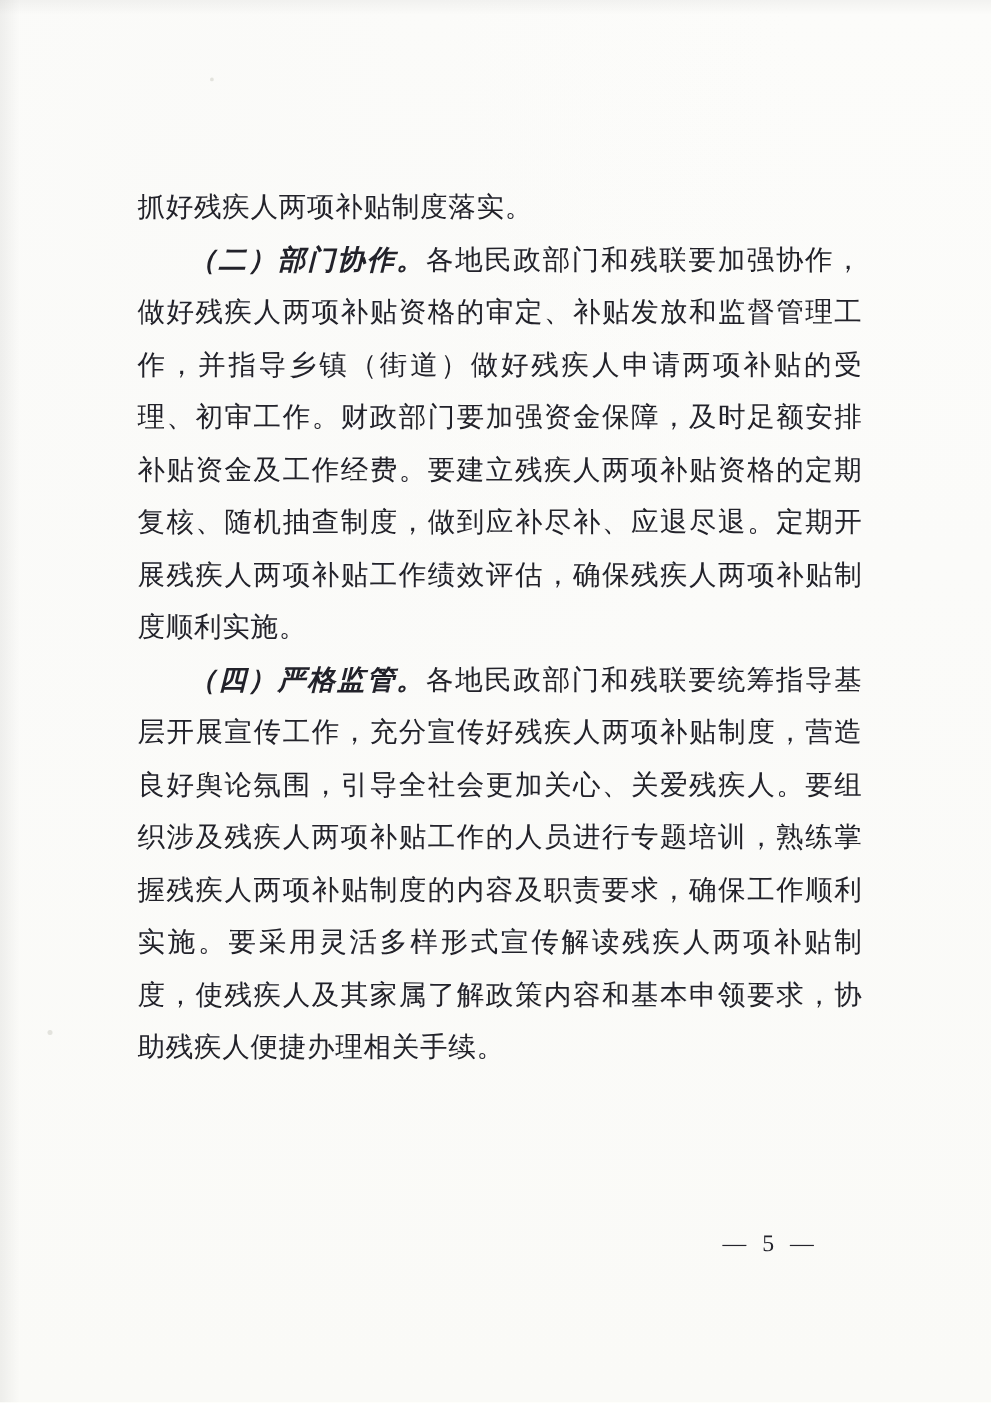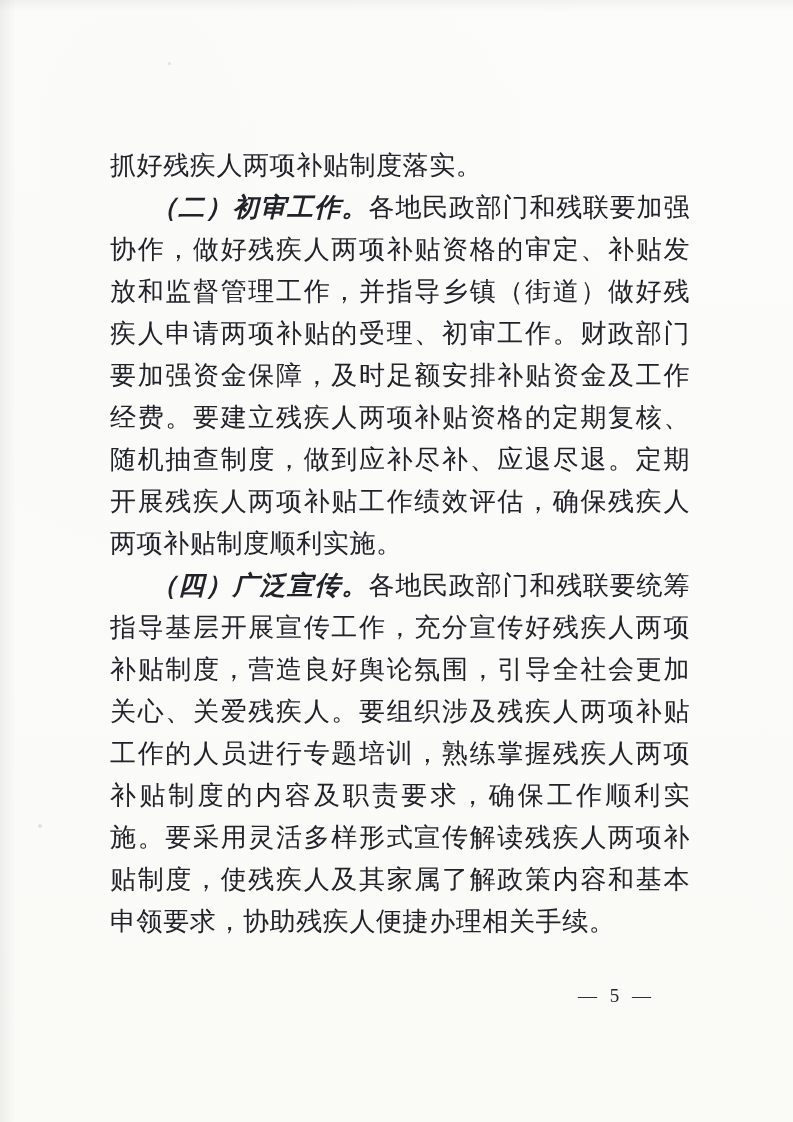--- a/index.html
+++ b/index.html
@@ -32,21 +32,21 @@
     pointer-events: none;
   }
   .content {
     position: absolute;
     left: 110px;
     top: 145px;
     width: 580px;
   }
   p {
     margin: 0;
-    font-size: 26px;
+    font-size: 22px;
     line-height: 42px;
     letter-spacing: 0.6px;
     text-align: justify;
     text-justify: inter-ideograph;
     color: #22222a;
   }
   p.indent {
     text-indent: 41px;
   }
   .heading-label {
@@ -102,26 +102,26 @@
   <div class="speck" style="left:38px; top:824px; width:4px; height:4px;"></div>
   <div class="speck" style="left:168px; top:62px; width:3px; height:3px;"></div>
 
   <div class="content">
 
     <p>
       <span>抓好残疾人两项补贴制度落实。</span>
     </p>
 
     <p class="indent">
-      <span class="heading-label">（二）初审工作。</span><span>各地民政部门和残联要加强协作，做好残疾人两项补贴资格的审定、补贴发放和监督管理工作，并指导乡镇（街道）做好残疾人申请两项补贴的受理、初审工作。财政部门要加强资金保障，及时足额安排补贴资金及工作经费。要建立残疾人两项补贴资格的定期复核、随机抽查制度，做到应补尽补、应退尽退。定期开展残疾人两项补贴工作绩效评估，确保残疾人两项补贴制度顺利实施。</span>
+      <span class="heading-label">（二）部门协作。</span><span>各地民政部门和残联要加强协作，做好残疾人两项补贴资格的审定、补贴发放和监督管理工作，并指导乡镇（街道）做好残疾人申请两项补贴的受理、初审工作。财政部门要加强资金保障，及时足额安排补贴资金及工作经费。要建立残疾人两项补贴资格的定期复核、随机抽查制度，做到应补尽补、应退尽退。定期开展残疾人两项补贴工作绩效评估，确保残疾人两项补贴制度顺利实施。</span>
     </p>
 
 
     <p class="indent">
-      <span class="heading-label">（四）广泛宣传。</span><span>各地民政部门和残联要统筹指导基层开展宣传工作，充分宣传好残疾人两项补贴制度，营造良好舆论氛围，引导全社会更加关心、关爱残疾人。要组织涉及残疾人两项补贴工作的人员进行专题培训，熟练掌握残疾人两项补贴制度的内容及职责要求，确保工作顺利实施。要采用灵活多样形式宣传解读残疾人两项补贴制度，使残疾人及其家属了解政策内容和基本申领要求，协助残疾人便捷办理相关手续。</span>
+      <span class="heading-label">（四）严格监管。</span><span>各地民政部门和残联要统筹指导基层开展宣传工作，充分宣传好残疾人两项补贴制度，营造良好舆论氛围，引导全社会更加关心、关爱残疾人。要组织涉及残疾人两项补贴工作的人员进行专题培训，熟练掌握残疾人两项补贴制度的内容及职责要求，确保工作顺利实施。要采用灵活多样形式宣传解读残疾人两项补贴制度，使残疾人及其家属了解政策内容和基本申领要求，协助残疾人便捷办理相关手续。</span>
     </p>
 
   </div>
 
   <div class="page-number">
     <span class="pn-inner">— 5 —</span>
   </div>
 </div>
 
 </body></html>

